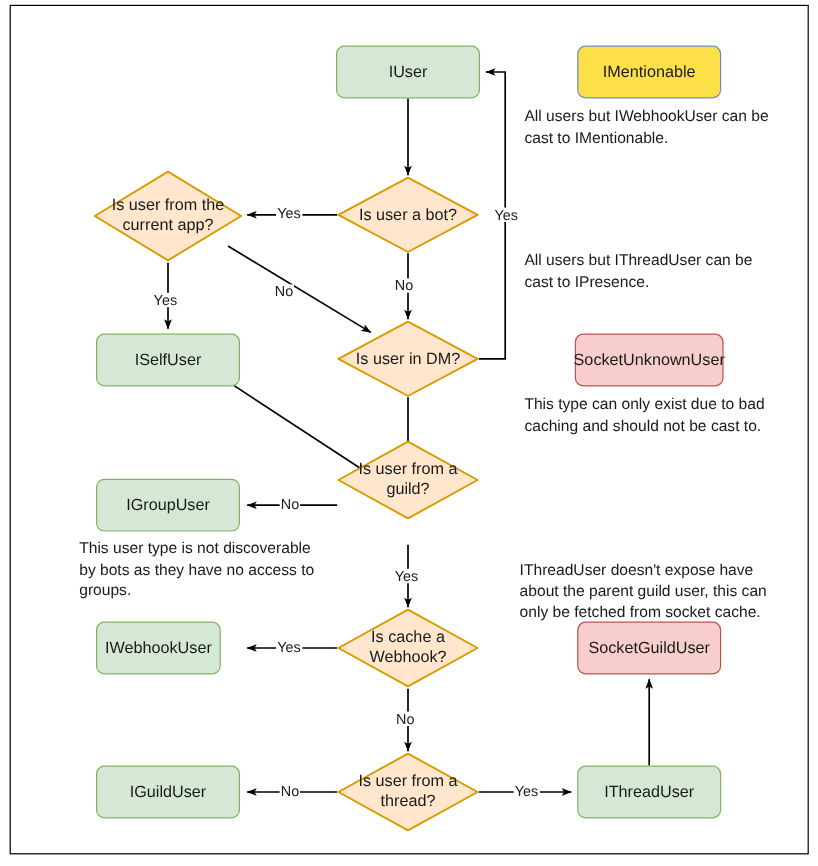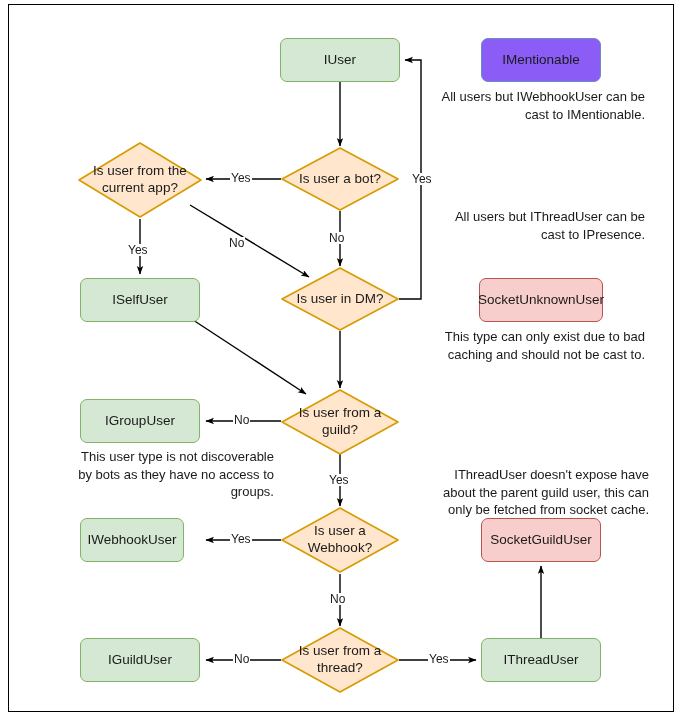--- a/index.html
+++ b/index.html
@@ -48,21 +48,21 @@
     color: #1a1a1a;
     line-height: 1.25;
   }
   .node-rect {
     border-radius: 7px;
     border: 1.4px solid #82b366;
     background: #d5e8d4;
   }
   .node-rect.blue {
     border-color: #6c8ebf;
-    background: #8b5cf6;
+    background: #fde047;
   }
   .node-rect.red {
     border-color: #b85450;
     background: #f8cecc;
   }
   .node-diamond {
     background: transparent;
     border: none;
   }
   .node-diamond .dmd-svg {
@@ -70,21 +70,21 @@
     left: 0; top: 0;
     width: 100%; height: 100%;
   }
   .node-diamond .dmd-label {
     position: relative;
     z-index: 2;
     padding: 0 6px;
   }
   .note {
     position: absolute;
-    text-align: right;
+    text-align: left;
     font-size: 13px;
     color: #1a1a1a;
     line-height: 1.35;
   }
   .edge-label {
     position: absolute;
     font-size: 12px;
     color: #1a1a1a;
     background: #ffffff;
     padding: 0 1px;
@@ -161,36 +161,36 @@
     <span>ISelfUser</span>
   </div>
 
   <div class="node node-diamond" style="left:281px; top:267px; width:118px; height:64px;">
     <svg class="dmd-svg" viewBox="0 0 118 64" preserveAspectRatio="none">
       <polygon points="59,1 117,32 59,63 1,32" fill="#ffe6cc" stroke="#d79b00" stroke-width="1.6" stroke-linejoin="round"></polygon>
     </svg>
     <span class="dmd-label">Is user in DM?</span>
   </div>
 
-  <div class="node node-diamond" style="left:281px; top:389px; width:118px; height:66px;text-align:center;">
+  <div class="node node-diamond" style="left:281px; top:367px; width:118px; height:66px;text-align:center;">
     <svg class="dmd-svg" viewBox="0 0 118 66" preserveAspectRatio="none">
       <polygon points="59,1 117,33 59,65 1,33" fill="#ffe6cc" stroke="#d79b00" stroke-width="1.6" stroke-linejoin="round"></polygon>
     </svg>
     <span class="dmd-label">Is user from a guild?</span>
   </div>
 
   <div class="node node-rect" style="left:80px; top:399px; width:120px; height:44px;">
     <span>IGroupUser</span>
   </div>
 
   <div class="node node-diamond" style="left:281px; top:507px; width:118px; height:66px;">
     <svg class="dmd-svg" viewBox="0 0 118 66" preserveAspectRatio="none">
       <polygon points="59,1 117,33 59,65 1,33" fill="#ffe6cc" stroke="#d79b00" stroke-width="1.6" stroke-linejoin="round"></polygon>
     </svg>
-    <span class="dmd-label">Is user a Webhook?</span>
+    <span class="dmd-label">Is cache a Webhook?</span>
   </div>
 
   <div class="node node-rect" style="left:80px; top:518px; width:104px; height:44px;">
     <span>IWebhookUser</span>
   </div>
 
   <div class="node node-diamond" style="left:281px; top:627px; width:118px; height:66px;">
     <svg class="dmd-svg" viewBox="0 0 118 66" preserveAspectRatio="none">
       <polygon points="59,1 117,33 59,65 1,33" fill="#ffe6cc" stroke="#d79b00" stroke-width="1.6" stroke-linejoin="round"></polygon>
     </svg>

